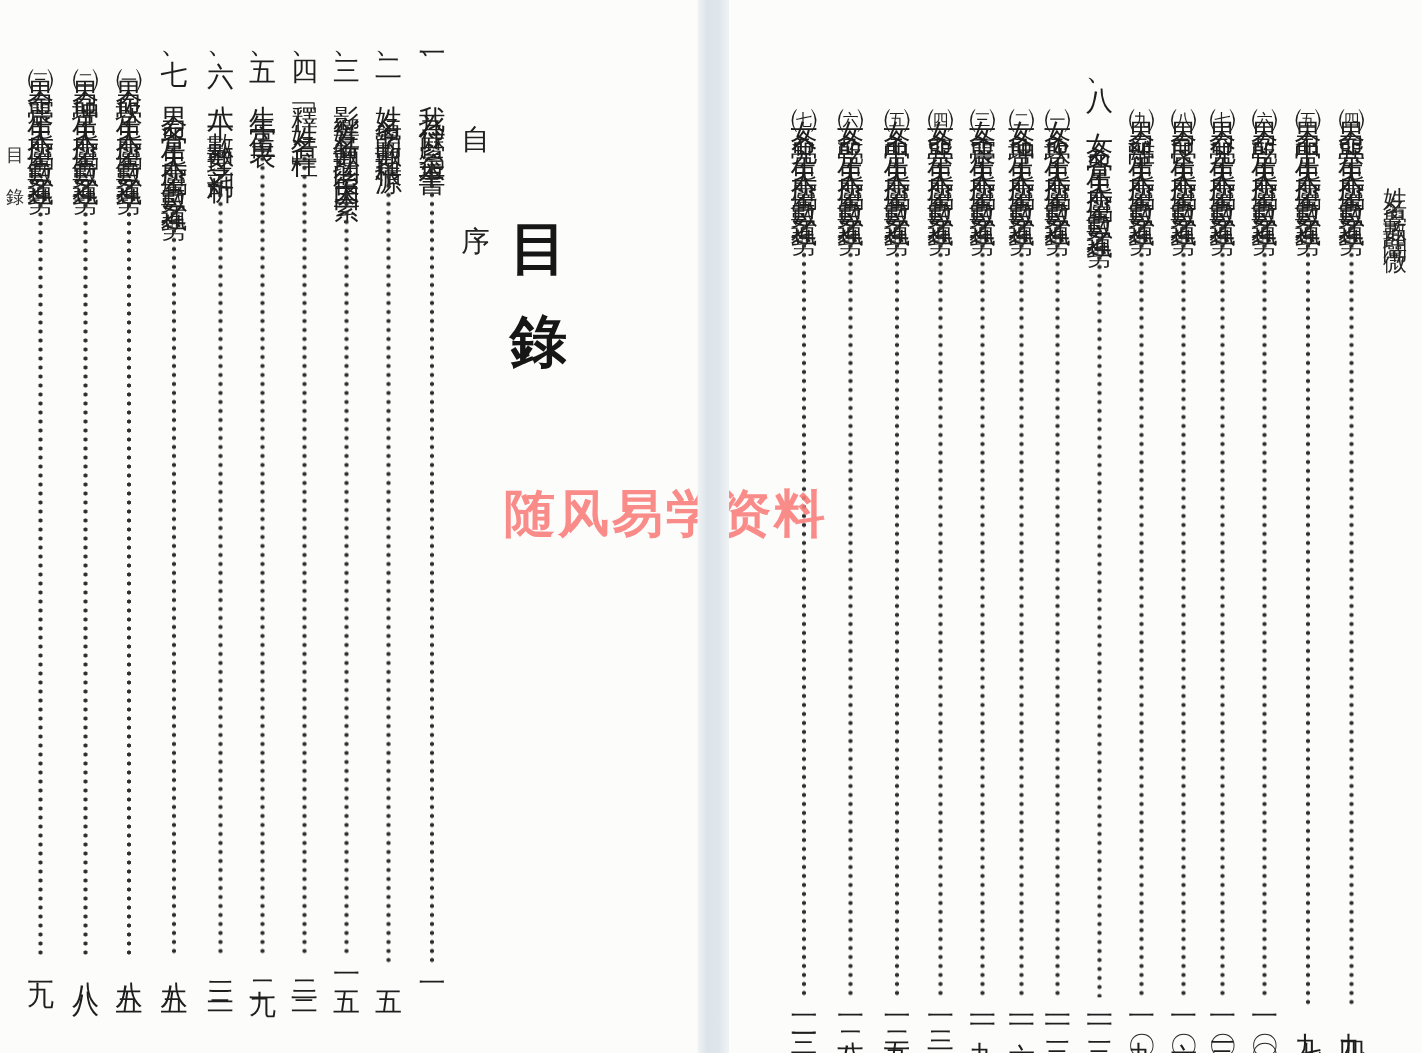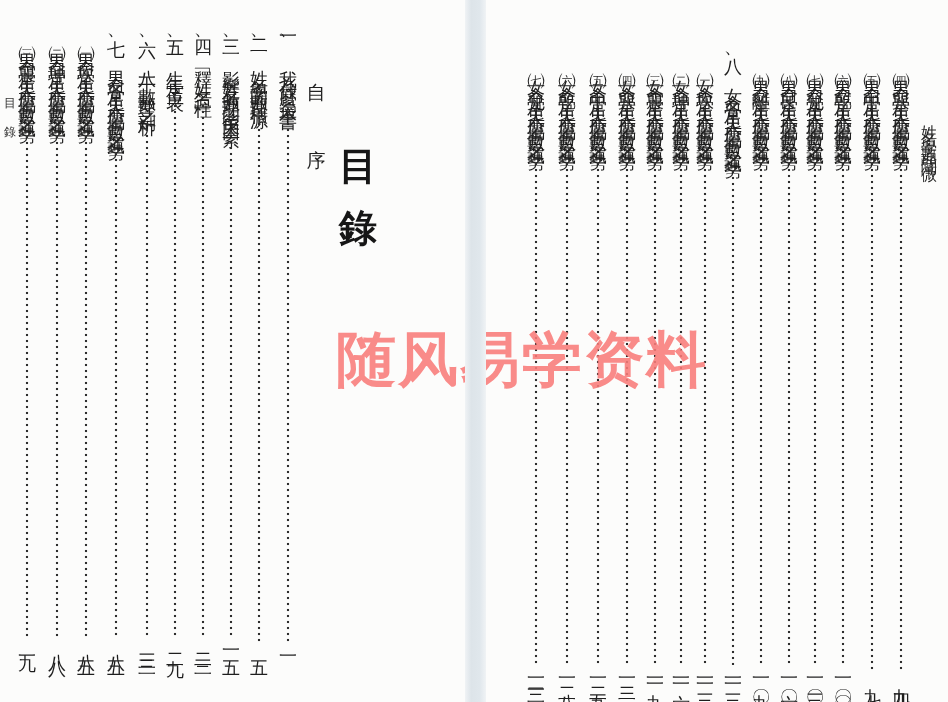--- a/index.html
+++ b/index.html
@@ -51,21 +51,21 @@
     left:303px;top:68px;height:180px;
     font-size:19px;letter-spacing:66px;color:#222;
   }
   .margin-label{
     left:1px;top:88px;height:90px;width:18px;
     font-size:12px;letter-spacing:28px;color:#333;
   }
 
   .watermark{
     position:absolute;left:336px;top:320px;
-    font-size:60px;font-weight:bold;letter-spacing:2px;
+    font-size:34px;font-weight:bold;letter-spacing:2px;
     font-family:"Liberation Sans","DejaVu Sans",sans-serif;
     opacity:.88;white-space:nowrap;z-index:5;
   }
   .gutter{
     position:absolute;left:465px;top:0;width:21px;height:702px;z-index:6;
     background:linear-gradient(to right,#f0f3f5 0%,#dde4e9 30%,#e0e7ec 70%,#f0f3f5 100%);
   }
 </style>
 </head>
 <body>

